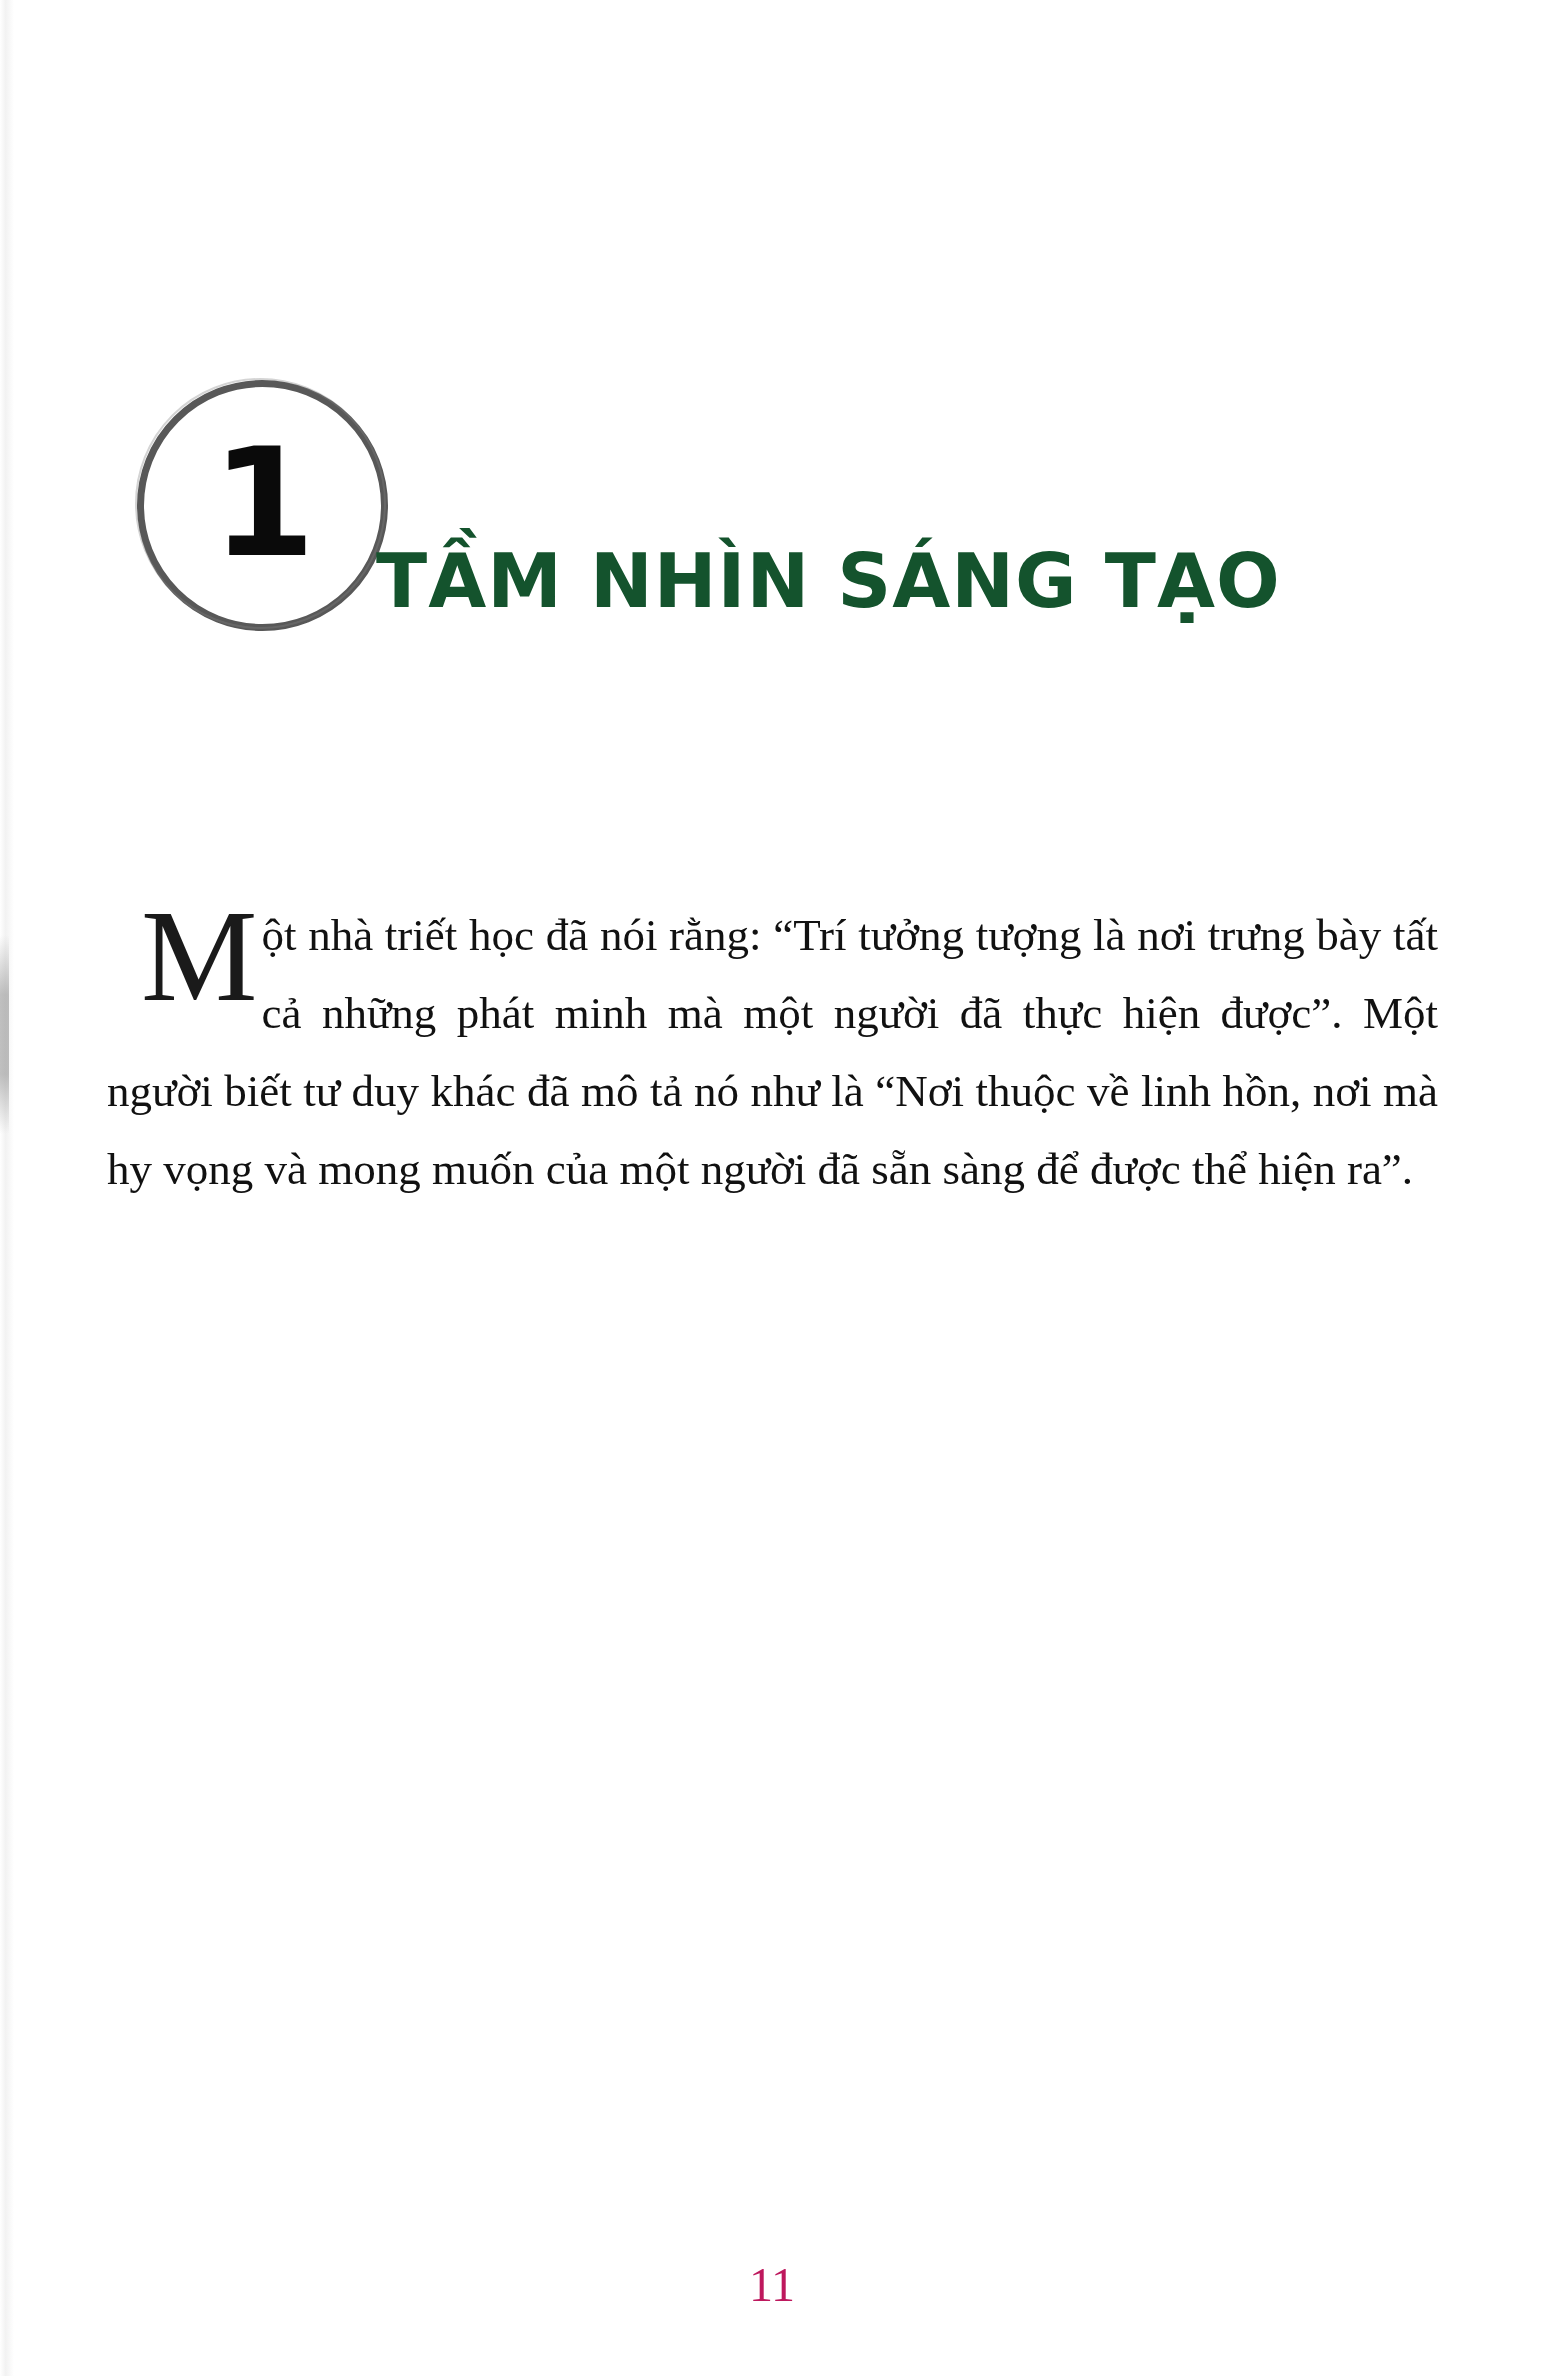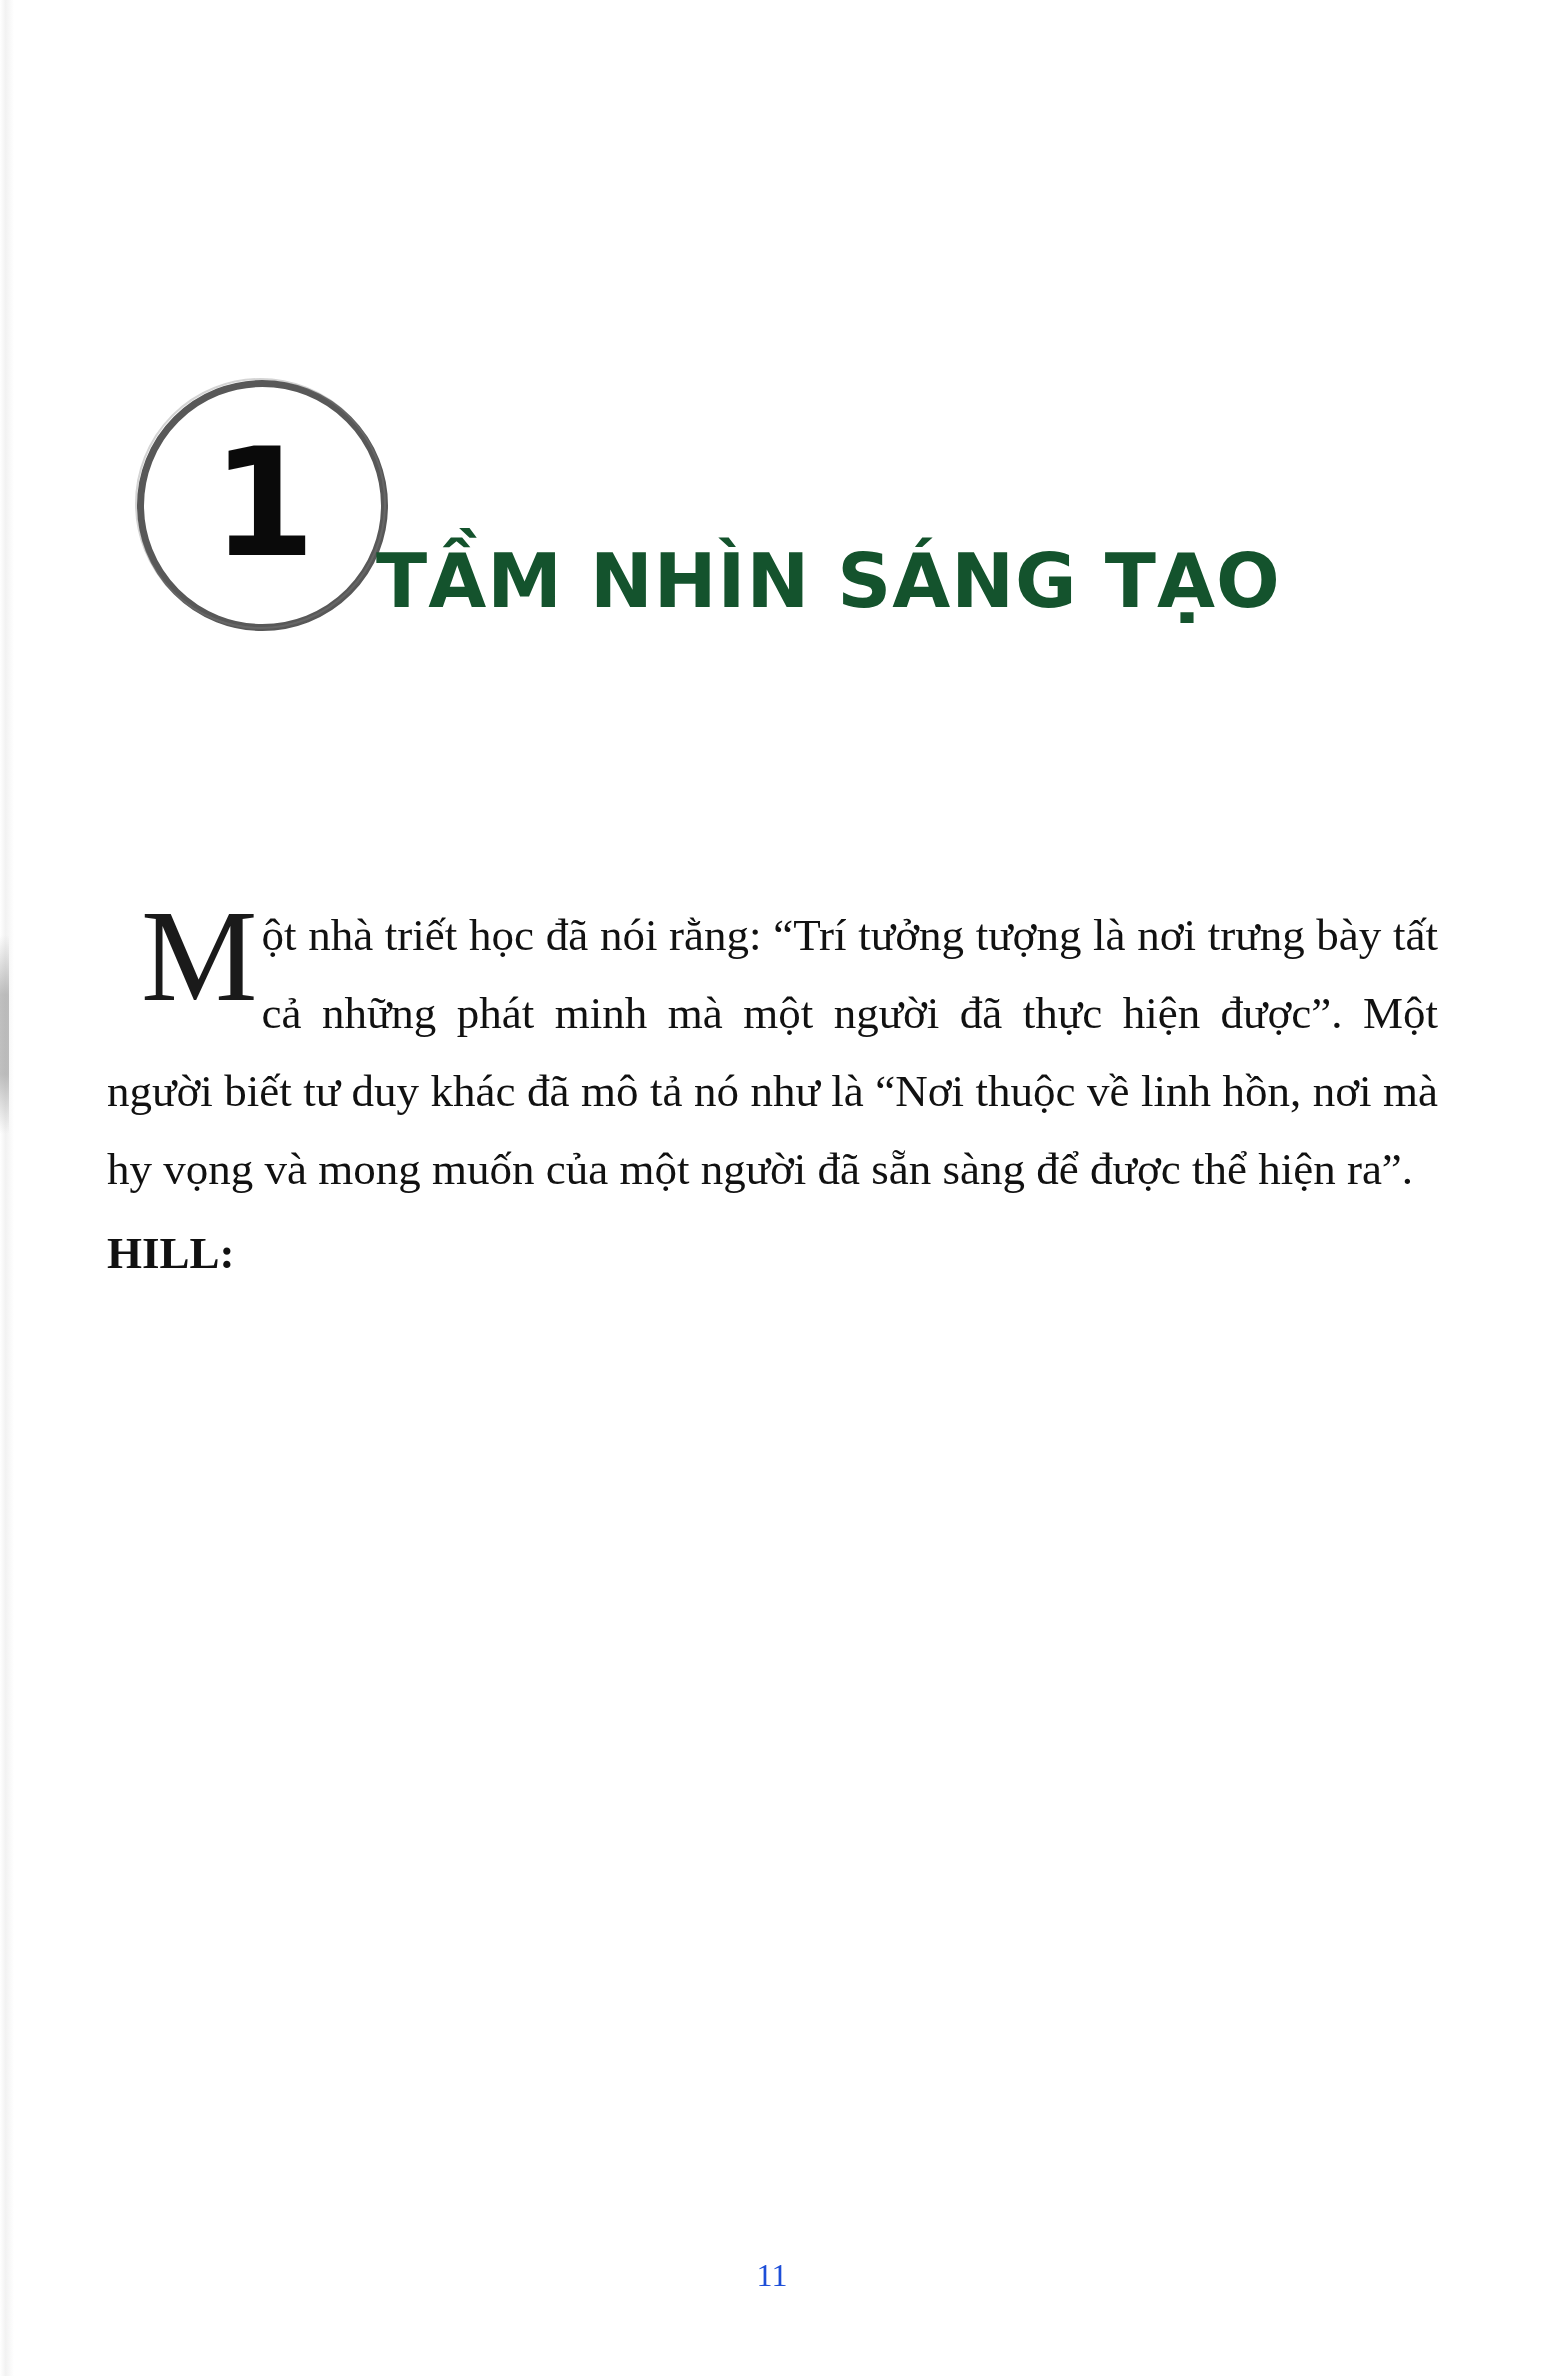--- a/index.html
+++ b/index.html
@@ -137,22 +137,22 @@
     margin-bottom: 10px;
   }
 
   
   .page-number {
     position: absolute;
     left: 0;
     top: 2257px;
     width: 1544px;
     text-align: center;
-    font-size: 32px;
-    color: #1d4ed8;
+    font-size: 48px;
+    color: #be185d;
     font-family: "Liberation Serif", serif;
   }
 </style>
 </head>
 <body>
 
 <div class="page-edge-left"></div>
 <div class="page-smudge"></div>
 
 <div class="page">
@@ -164,23 +164,20 @@
   </div>
 
   <div class="body-text">
 
     <p class="dropcap-para">
       <span class="dropcap">M</span><span>ột nhà triết học đã nói rằng: “Trí tưởng tượng là nơi trưng bày tất cả những phát minh mà một người đã thực hiện được”. Một người biết tư duy khác đã mô tả nó như là “Nơi thuộc về linh hồn, nơi mà hy vọng và mong muốn của một người đã sẵn sàng để được thể hiện ra”.</span>
     </p>
 
 
 
-    <p class="speaker-para">
-      <span class="speaker-label">HILL:</span>
-    </p>
 
 
   </div>
 
   <div class="page-number">11</div>
 
 </div>
 
 
 </body></html>

